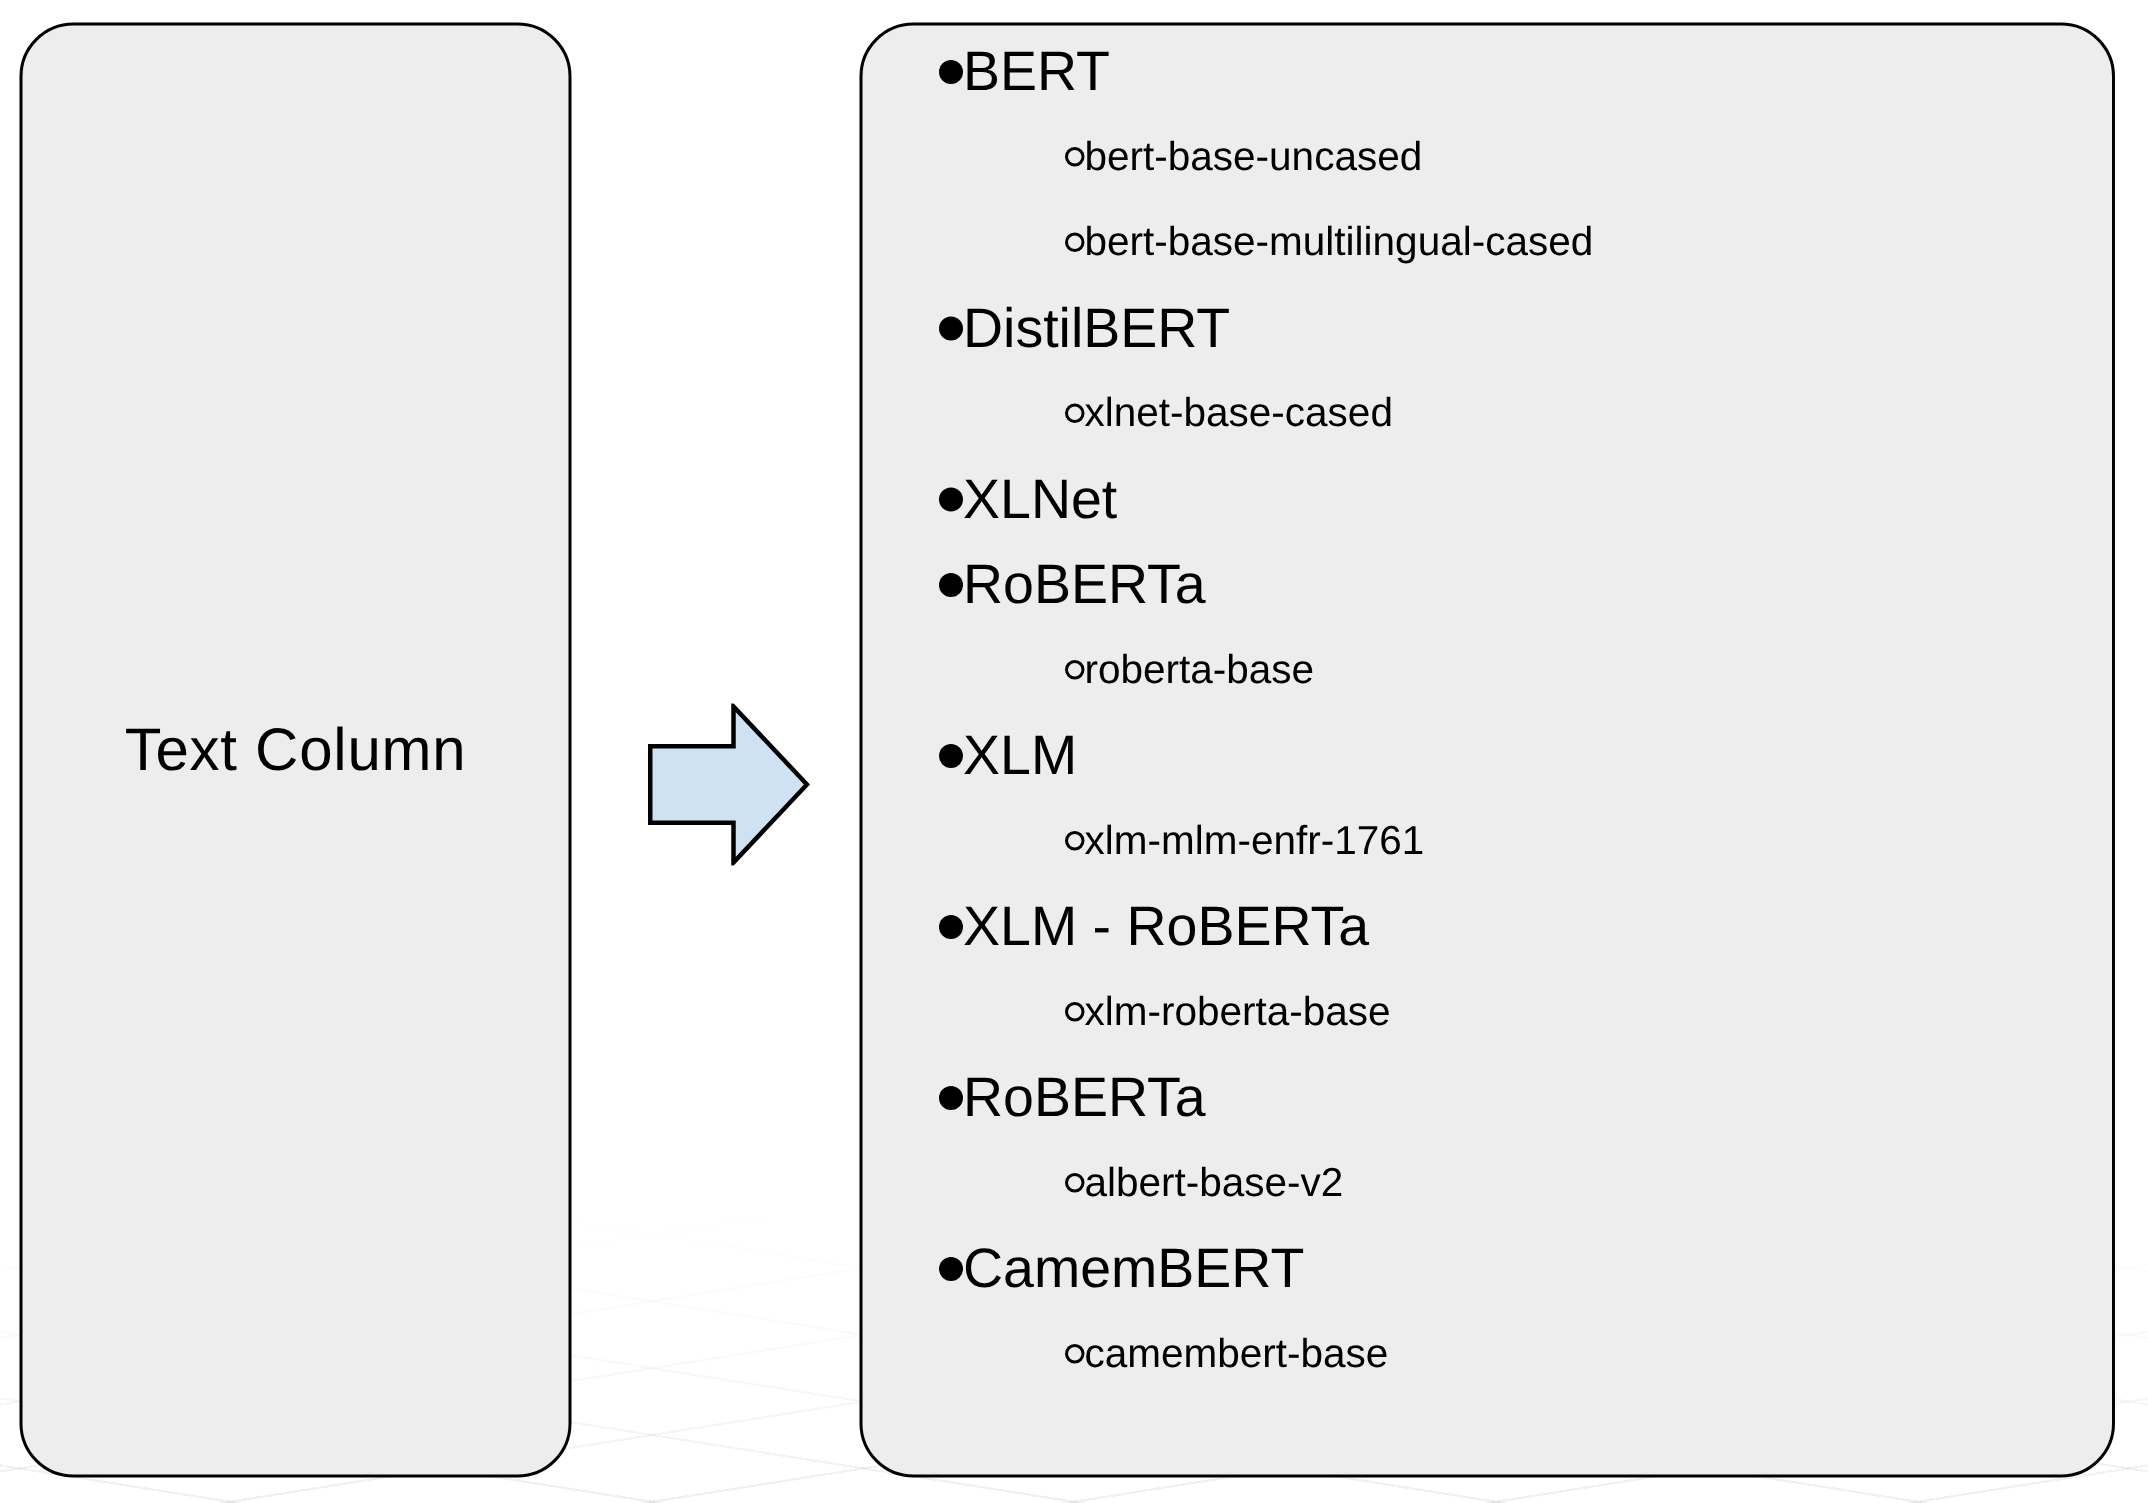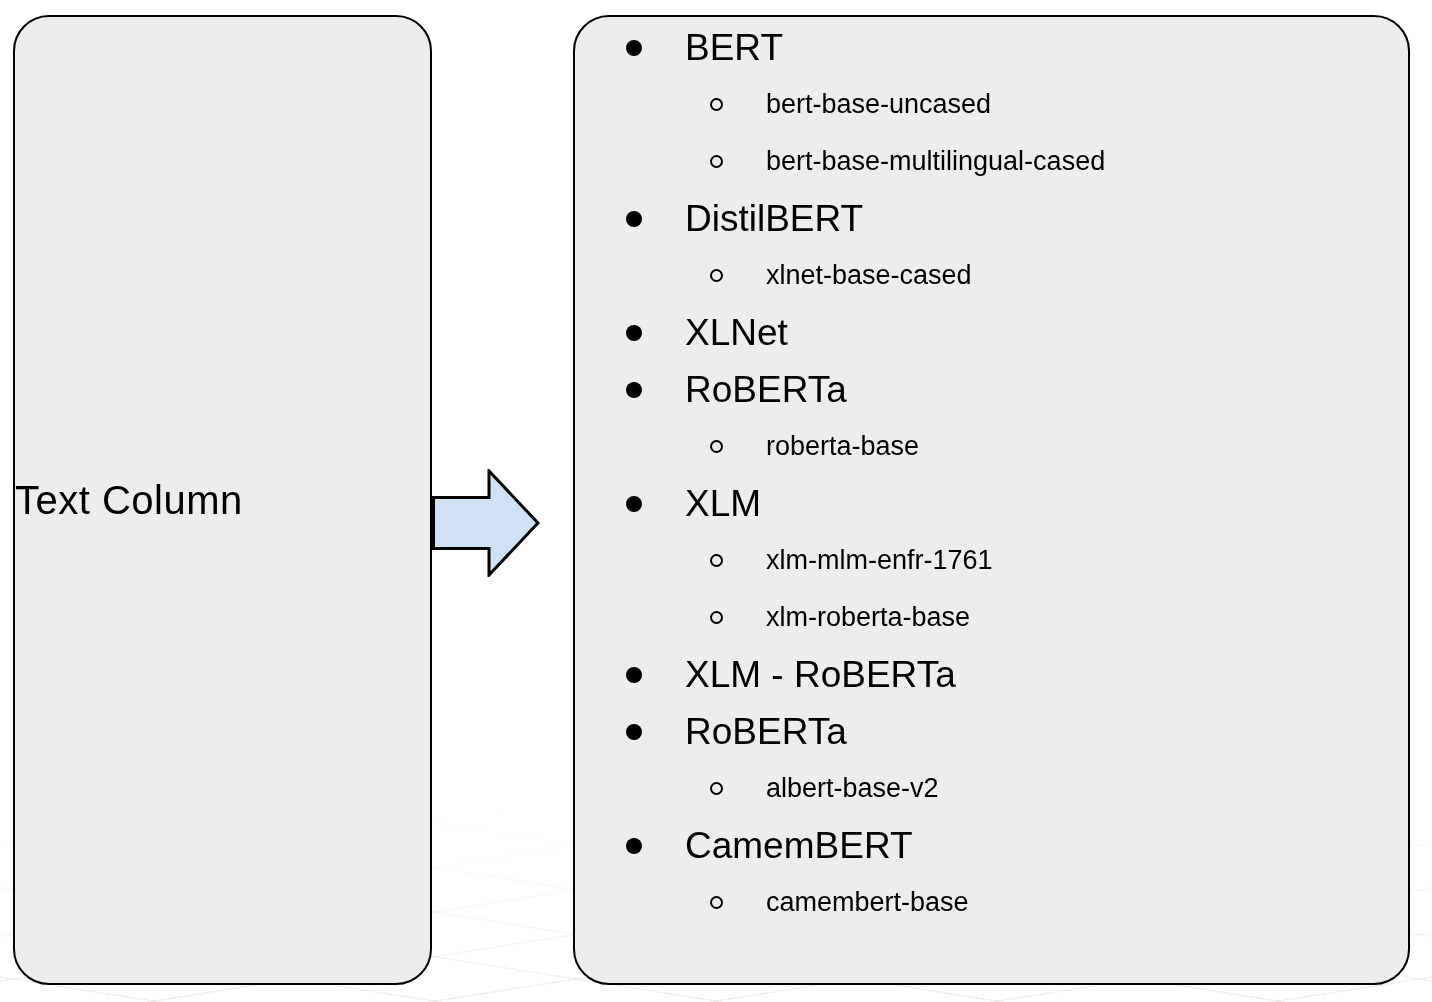--- a/index.html
+++ b/index.html
@@ -24,22 +24,22 @@
   .box {
     position: absolute;
     background: var(--box-fill, #ededed);
     border: 2.5px solid var(--box-border, #000000);
     border-radius: 36px;
     box-sizing: border-box;
     overflow: hidden;
   }
   .left-box {
     left: 13px; top: 15px;
-    width: 419px; height: 970px;
-    display: flex; align-items: center; justify-content: flex-start;
+    width: 368px; height: 970px;
+    display: flex; align-items: center; justify-content: center;
   }
   .left-label { font-size: 40px; letter-spacing: 0.5px; }
   .arrow-icon {
     position: absolute;
     left: 432px; top: 469px;
     width: 108px; height: 108px;
     display: block;
   }
   .right-box {
     left: 573px; top: 15px;
@@ -61,21 +61,21 @@
     flex: none;
   }
   .circle {
     width: 13px; height: 13px;
     border-radius: 50%;
     border: 2.5px solid #000;
     box-sizing: border-box;
     background: transparent;
     flex: none;
   }
-  .row .label { margin-left: 43px; white-space: nowrap; }
+  .row .label { white-space: nowrap; }
 </style>
 </head>
 <body>
 
 <div class="canvas">
 
   <div class="floor-texture"></div>
 
   <div class="box left-box">
     <div class="left-label">Text Column</div>
@@ -120,27 +120,27 @@
           <span class="label">roberta-base</span>
         </div>
         <div class="row main">
           <span class="bullet"></span>
           <span class="label">XLM</span>
         </div>
         <div class="row sub">
           <span class="circle"></span>
           <span class="label">xlm-mlm-enfr-1761</span>
         </div>
+        <div class="row main">
+          <span class="bullet"></span>
+          <span class="label">XLM - RoBERTa</span>
+        </div>
         <div class="row sub">
           <span class="circle"></span>
           <span class="label">xlm-roberta-base</span>
-        </div>
-        <div class="row main">
-          <span class="bullet"></span>
-          <span class="label">XLM - RoBERTa</span>
         </div>
         <div class="row main">
           <span class="bullet"></span>
           <span class="label">RoBERTa</span>
         </div>
         <div class="row sub">
           <span class="circle"></span>
           <span class="label">albert-base-v2</span>
         </div>
         <div class="row main">

